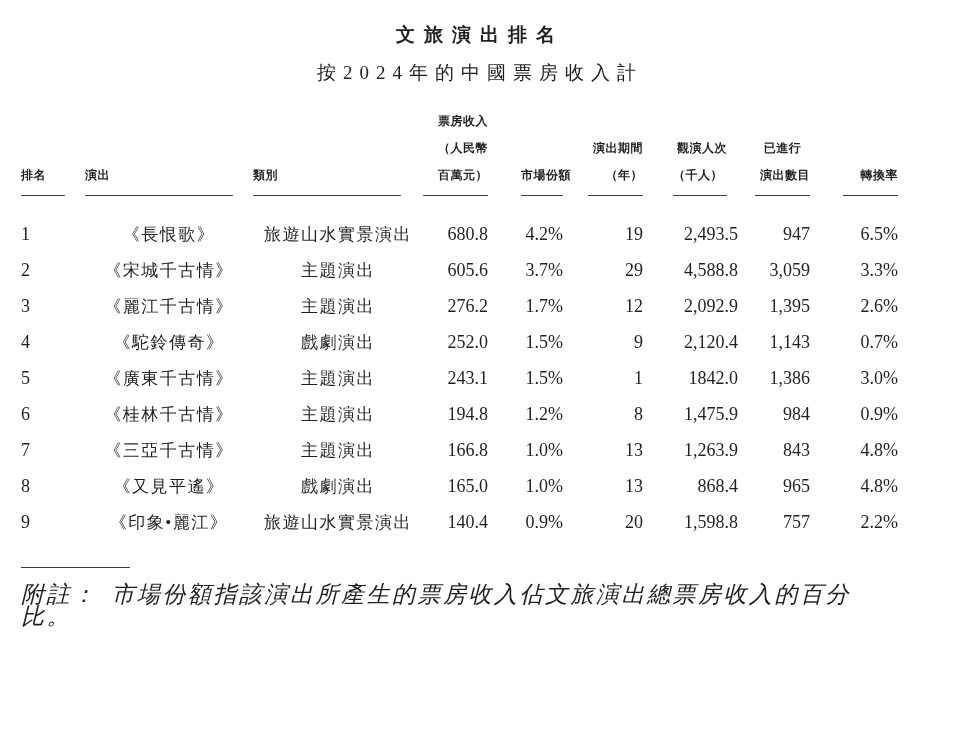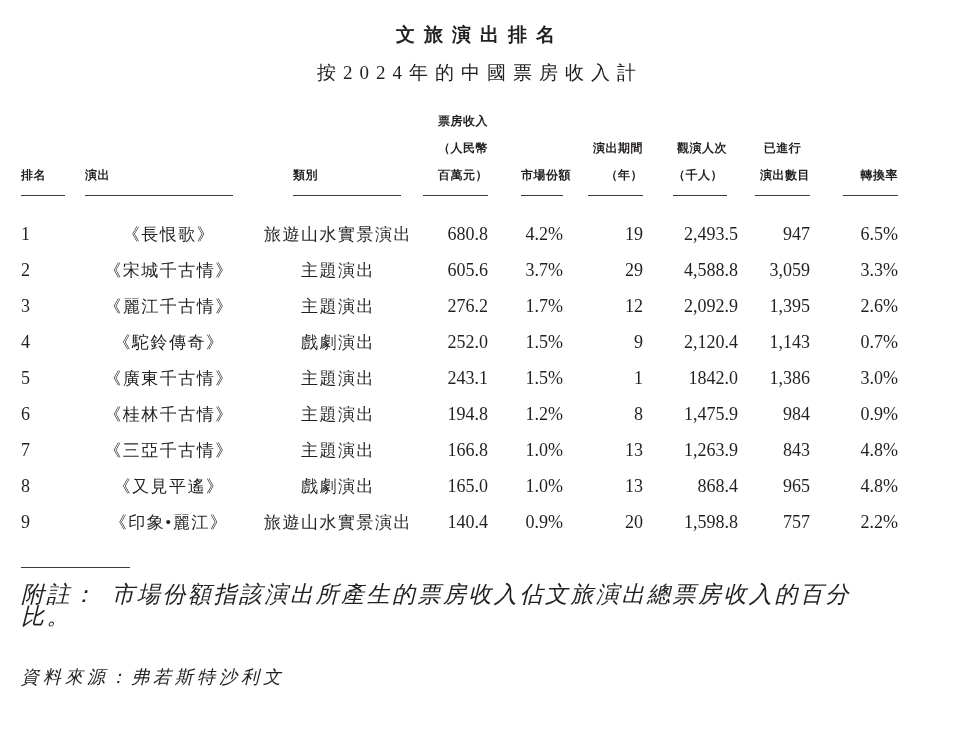--- a/index.html
+++ b/index.html
@@ -29,21 +29,21 @@
     vertical-align:bottom; font-family:"Liberation Sans", sans-serif;
     font-weight:bold; font-size:12px; letter-spacing:0.5px; text-align:left;
   }
   th .hl { line-height:27px; white-space:nowrap; }
   th .u  { border-bottom:1.5px solid #3c3c3c; padding-bottom:6px; }
   th .r  { text-align:right; }
 
   
   .c1 .u { margin-right:20px; }
   .c2 .u { margin-right:20px;margin-top:19px; }
-  .c3 .u { margin-right:22px;margin-left:40px; }
+  .c3 .u { margin-right:22px; }
   .c5 .u { margin-left:33px; }
   .c6 .u { margin-left:25px; }
   .c7 .u, .c7 .hl { margin-right:11px;text-align:right; }
   .c7 .u { margin-left:30px; }
   .c8 .u { margin-left:17px; }
   .c8 .hl1 { margin-left:17px; text-align:center; }
   .c9 .u { margin-left:33px; }
 
   td { height:36px; vertical-align:middle; font-size:18px; white-space:nowrap; }
   td.L { font-size:17px; letter-spacing:1.5px; text-align:center; }
@@ -241,17 +241,14 @@
         </tr>
       </tbody>
     </table>
 
     <div class="divider"></div>
 
     <div class="note">
       <span class="lbl">附註：</span><span>市場份額指該演出所產生的票房收入佔文旅演出總票房收入的百分比。</span>
     </div>
 
-    <div class="source">
-      <span>資料來源：</span><span>弗若斯特沙利文</span>
-    </div>
   </div>
 </div>
 
 </body></html>

